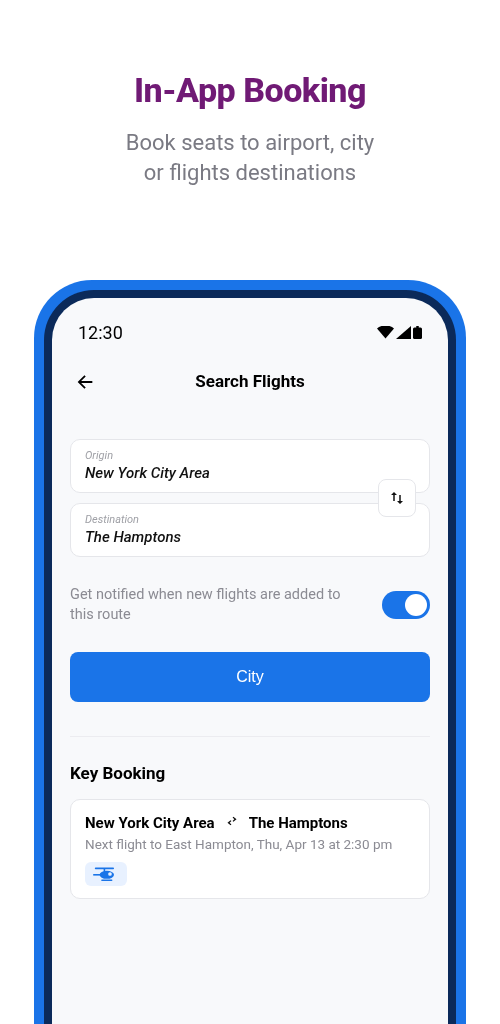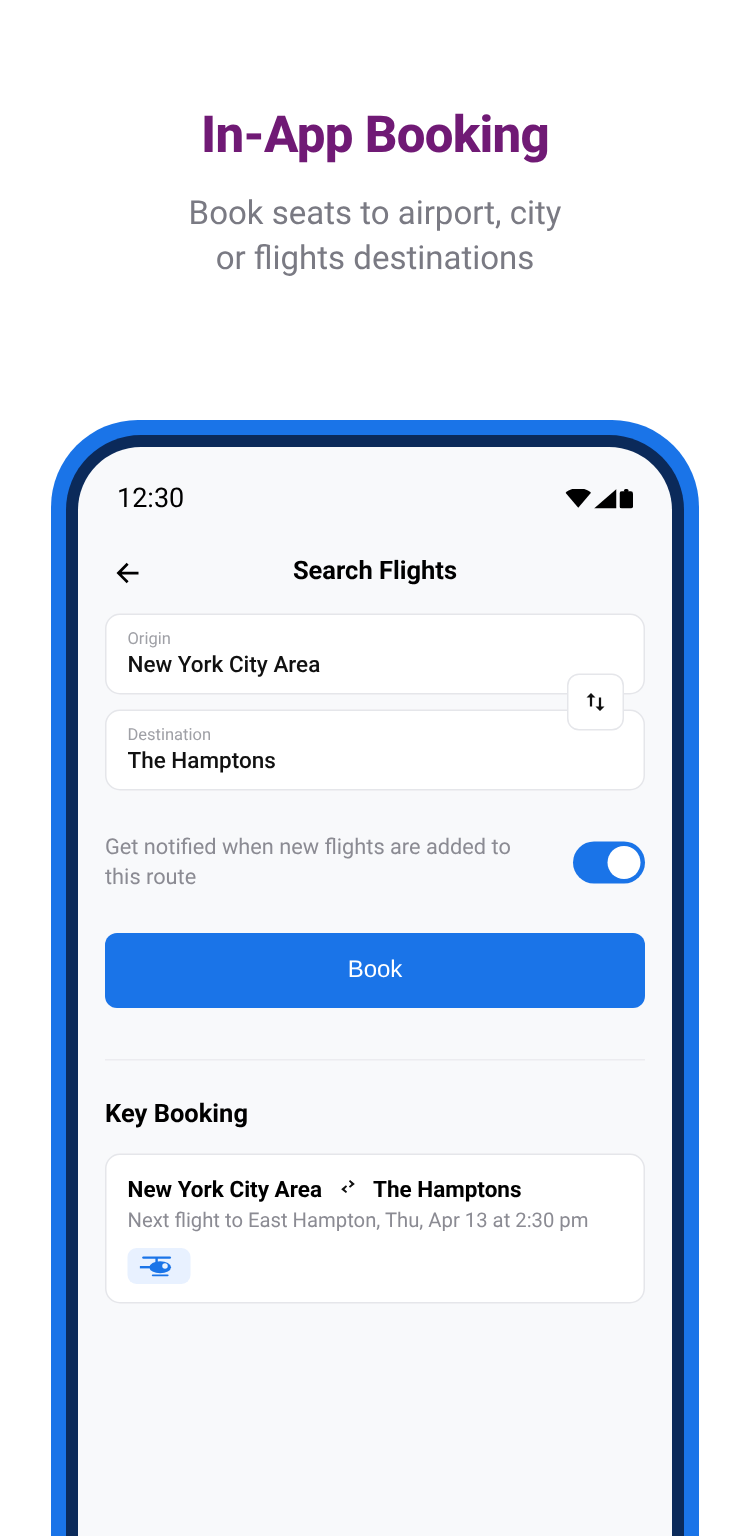--- a/index.html
+++ b/index.html
@@ -72,21 +72,22 @@
   .back-arrow { width: 22px; height: 22px; }
   .header-title {
     flex: 1;
     text-align: center;
     font-weight: 700;
     font-size: 17px;
     margin-left: -22px;
   }
   .fields {
     position: relative;
-    margin-top: 16px;
+    margin-top: 46px;
+    font-style: italic;
   }
   .field {
     background: #fff;
     border: 1px solid #e5e6ea;
     border-radius: 10px;
     padding: 9px 14px 10px;
   }
   .field + .field { margin-top: 10px; }
   .field-label {
     font-size: 11px;
@@ -260,21 +261,21 @@
       </div>
 
 
       <div class="notify-row">
         <span class="notify-text">Get notified when new flights are added to this route</span>
         <span class="toggle">
           <span class="toggle-knob"></span>
         </span>
       </div>
 
-      <button class="next-btn">Book</button>
+      <button class="next-btn">City</button>
 
       <div class="divider"></div>
 
       <div class="section-title">Key Booking</div>
 
       <div class="route-card">
         <div class="route-head">
           <span>New York City Area</span>
           <span class="route-swap">
             <svg viewBox="0 0 24 24">

